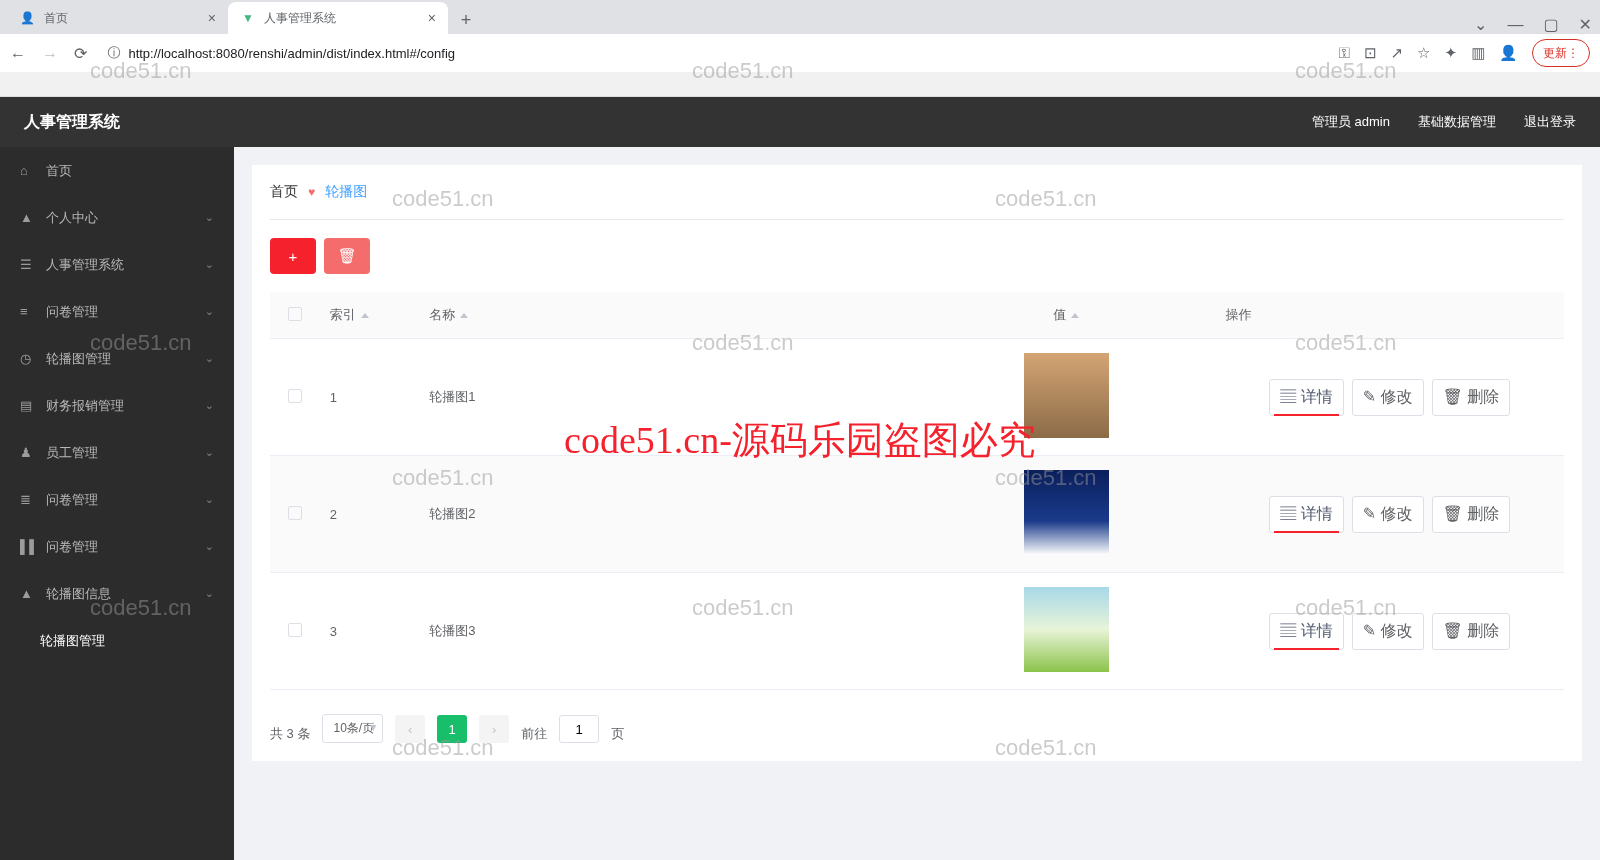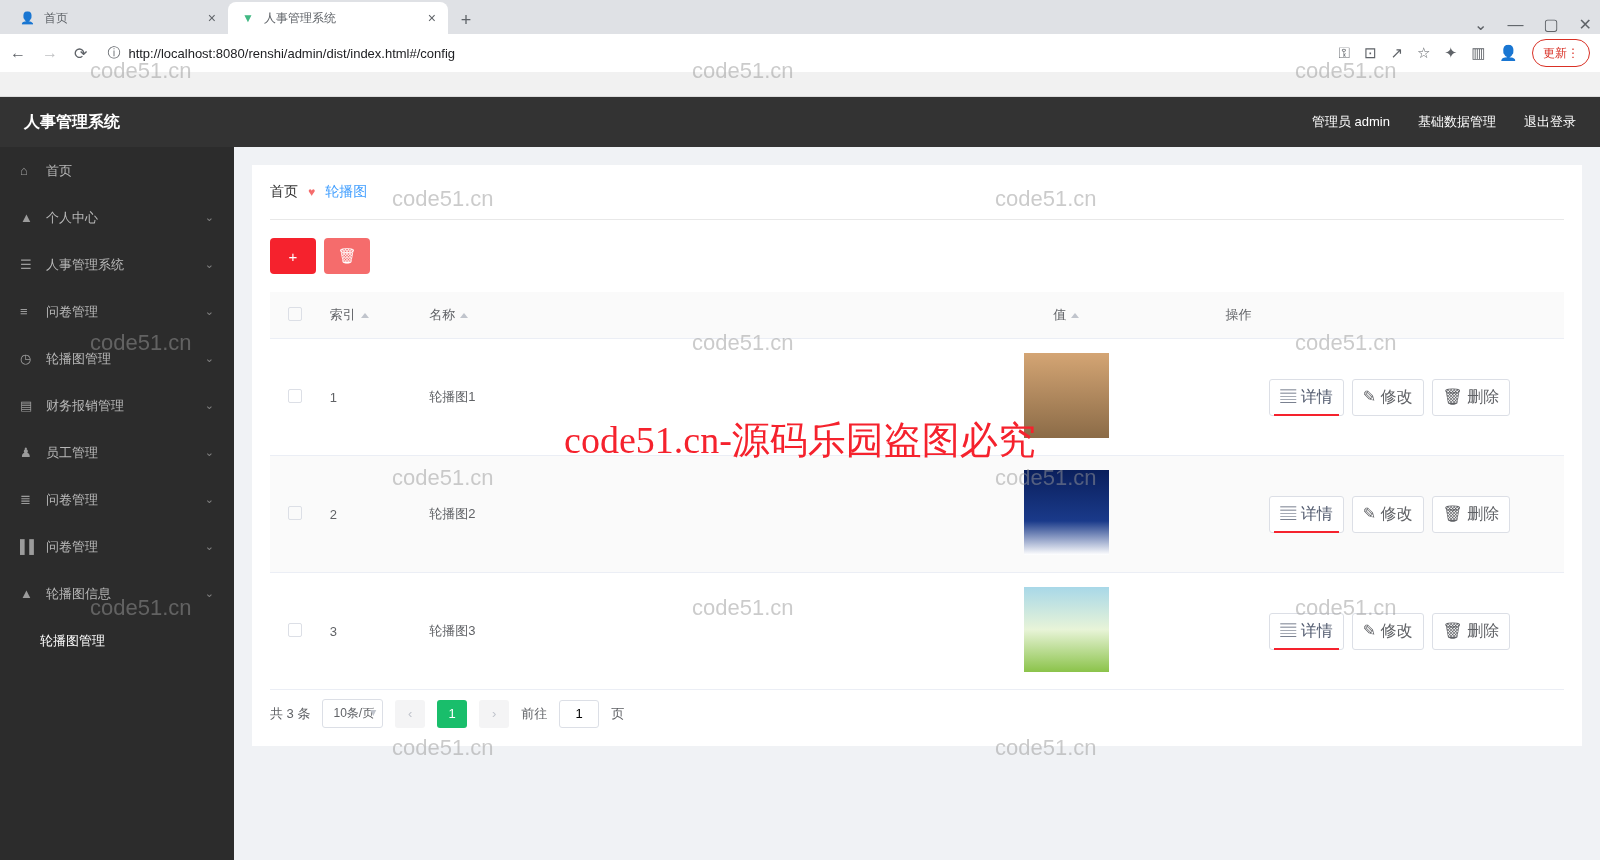--- a/index.html
+++ b/index.html
@@ -55,21 +55,21 @@
 .thumb{width:85px;height:85px;background:linear-gradient(135deg,#4a7fc7,#2c5aa0);display:inline-block}
 .thumb.t1{background:linear-gradient(180deg,#d4a574 0%,#8b6b47 100%)}
 .thumb.t2{background:linear-gradient(180deg,#0a1f5c 0%,#1a3a8a 60%,#fff 100%)}
 .thumb.t3{background:linear-gradient(180deg,#a8d8e8 0%,#e8f4d8 50%,#8bc34a 100%)}
 .ops{display:flex;gap:8px;justify-content:center}
 .op-btn{border:1px solid #dcdfe6;background:#fff;padding:7px 10px;font-size:16px;color:#606266;border-radius:3px;cursor:pointer;display:flex;align-items:center;gap:4px;position:relative}
 .op-btn.primary{color:#515a6e}
 .op-btn::after{content:"";position:absolute;left:4px;right:4px;bottom:-1px;height:2px;background:#f5222d}
 .op-btn:nth-child(2)::after,.op-btn:nth-child(3)::after{background:transparent}
 .op-btn:first-child::after{background:#f5222d}
-.pagination{margin-top:9px;display:flex;align-items:center;gap:12px;font-size:13px;color:#606266}
+.pagination{margin-top:24px;display:flex;align-items:flex-end;gap:12px;font-size:13px;color:#606266}
 .page-size{border:1px solid #dcdfe6;border-radius:3px;padding:5px 8px 5px 10px;font-size:12px;position:relative}
 .page-size::after{content:"▾";position:absolute;right:6px;color:#c0c4cc}
 .page-btn{width:30px;height:28px;background:#f4f4f5;border-radius:3px;display:flex;align-items:center;justify-content:center;color:#c0c4cc;cursor:pointer}
 .page-btn.active{background:#19be6b;color:#fff}
 .page-input{width:40px;height:28px;border:1px solid #dcdfe6;border-radius:3px;text-align:center;font-size:13px}
 .watermark{position:absolute;color:#999;font-size:22px;opacity:.5;pointer-events:none;font-family:Liberation Sans, sans-serif}
 .big-watermark{position:absolute;font-size:38px;color:#f5222d;font-family:"SimSun",serif;pointer-events:none;white-space:nowrap;left:50%;top:415px;transform:translateX(-50%)}
 </style>
 </head>
 <body>

